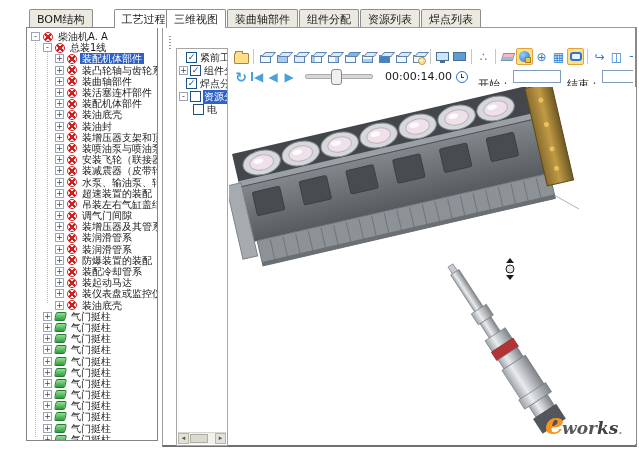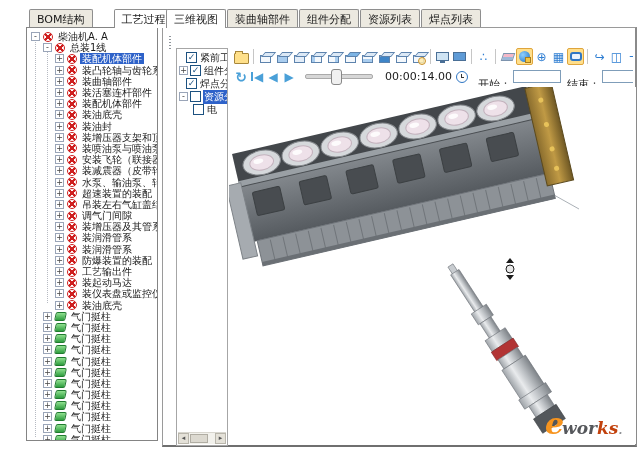--- a/index.html
+++ b/index.html
@@ -83,21 +83,21 @@
   .pb-label{font-size:11px;white-space:nowrap;margin:16px 2px 0 6px;flex:none;}
   .pb-input{width:48px;height:13px;border:1px solid #7f9db9;font-size:10px;padding:0 2px;flex:none;box-sizing:border-box;}
   
   #viewport{position:absolute;left:66px;top:59px;width:407px;height:357px;background:#fff;overflow:hidden;}
   #pan-cursor{position:absolute;left:274px;top:171px;}
   
   .wm{position:absolute;left:545px;top:411px;z-index:12;font-family:"DejaVu Serif","Liberation Serif",serif;
       font-style:italic;font-weight:bold;display:flex;align-items:baseline;pointer-events:none;}
   .wm-e{color:#f7941e;font-size:30px;line-height:26px;margin-right:-2px;}
   .wm-wor{color:#55575b;font-size:17px;}
-  .wm-ks{color:#c2410c;font-size:17px;}
+  .wm-ks{color:#404040;font-size:17px;}
   .wm-tail{color:#8a8c90;font-size:11px;}
 </style>
 </head>
 <body>
 
 <div class="tabbar" style="left:29px;gap:21px;" id="left-tabs">
     <div class="tab">BOM结构</div>
     <div class="tab active">工艺过程</div>
   </div>
 
@@ -206,21 +206,21 @@
         <span class="tlabel">装润滑管系</span>
       </div>
       <div class="trow" style="padding-left: 28px;">
         <span class="exp">+</span>
         <span class="nproc"></span>
         <span class="tlabel">防爆装置的装配</span>
       </div>
       <div class="trow" style="padding-left: 28px;">
         <span class="exp">+</span>
         <span class="nproc"></span>
-        <span class="tlabel">工艺输出件</span>
+        <span class="tlabel">装配冷却管系</span>
       </div>
       <div class="trow" style="padding-left: 28px;">
         <span class="exp">+</span>
         <span class="nproc"></span>
         <span class="tlabel">装起动马达</span>
       </div>
       <div class="trow" style="padding-left: 28px;">
         <span class="exp">+</span>
         <span class="nproc"></span>
         <span class="tlabel">装仪表盘或监控仪</span>

